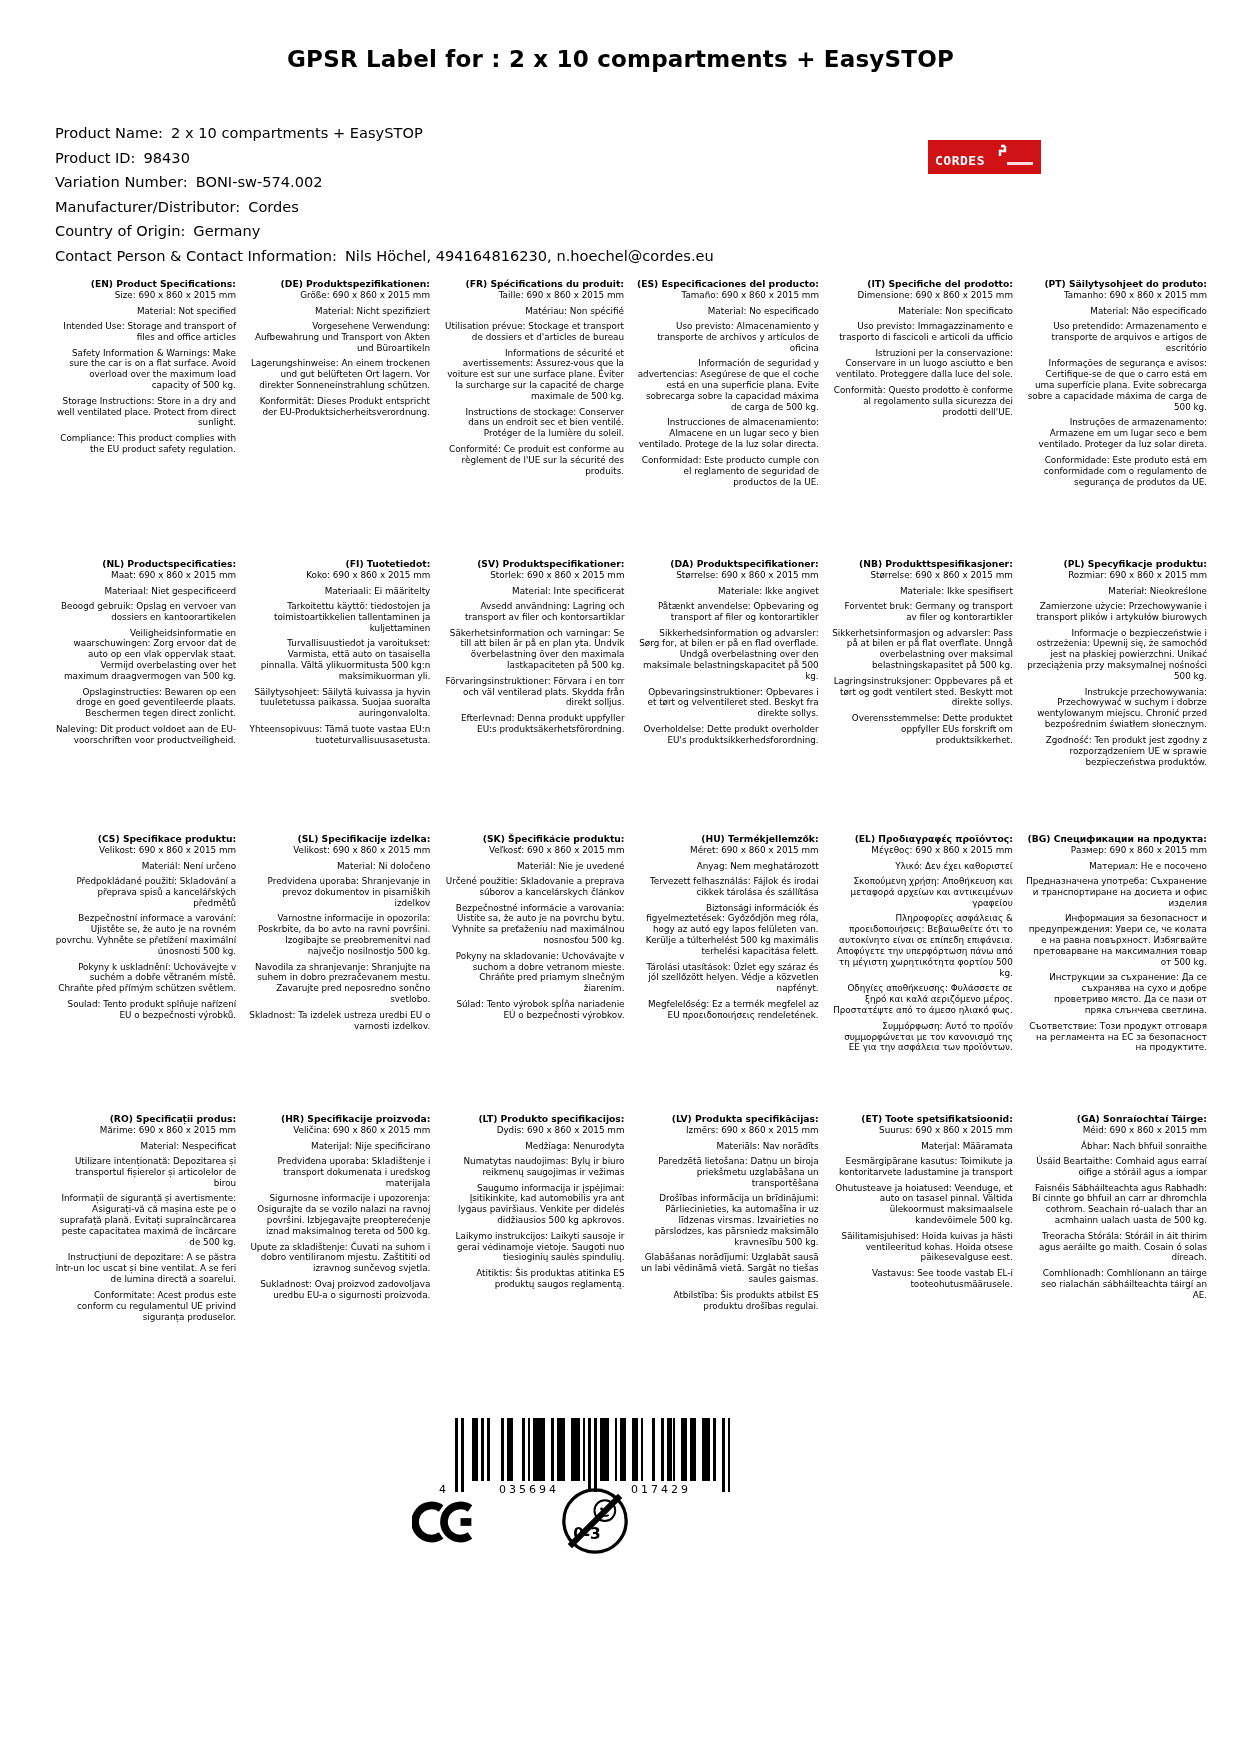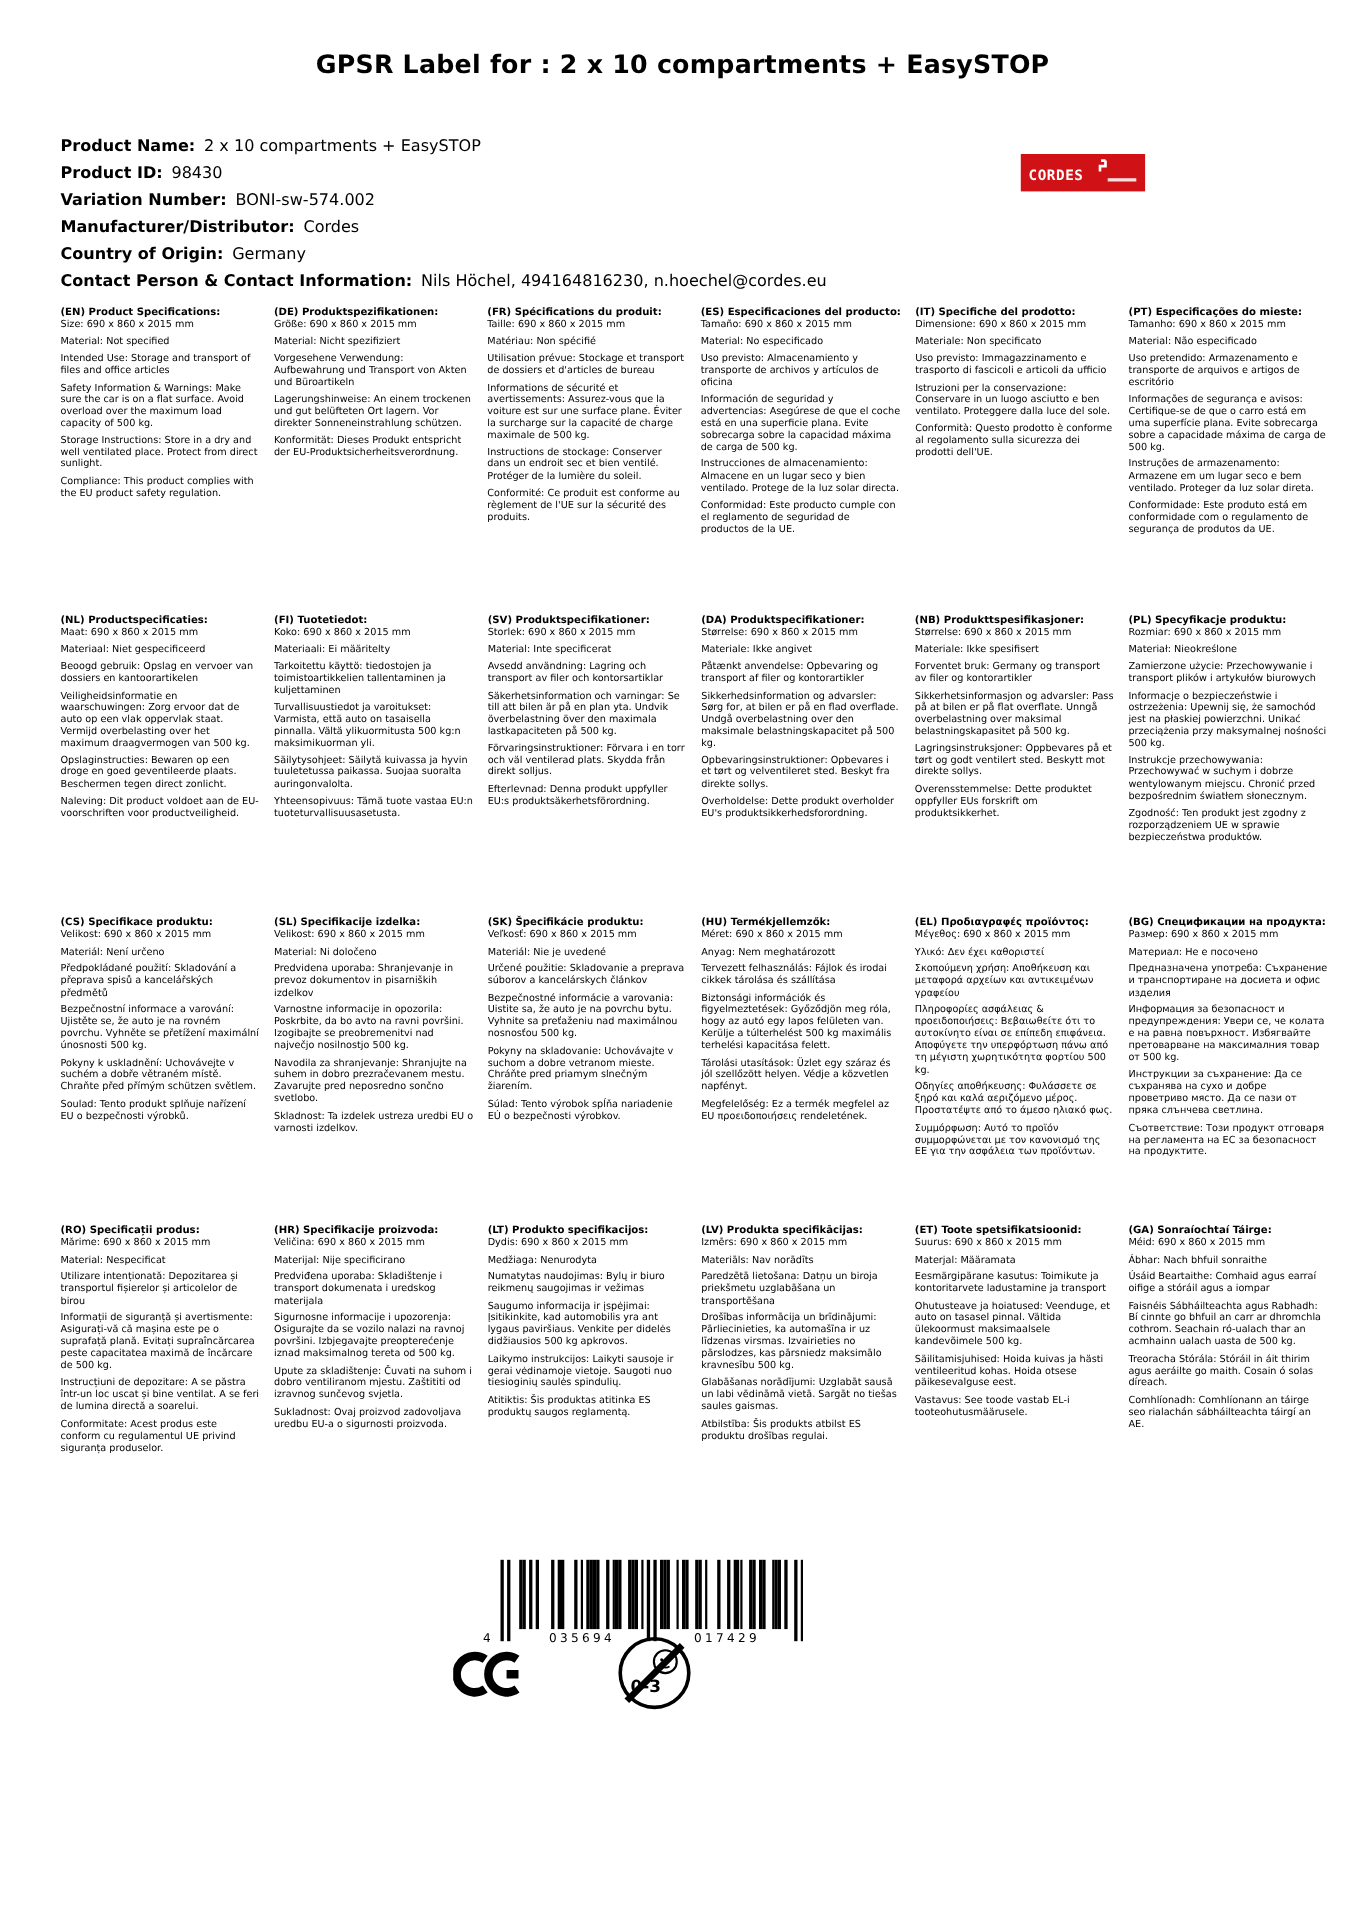--- a/index.html
+++ b/index.html
@@ -5,37 +5,37 @@
   html,body{margin:0;padding:0;}
   body{
     width:1241px;height:1754px;background:#ffffff;color:#000;
     font-family:"DejaVu Sans",sans-serif;position:relative;overflow:hidden;
   }
   .page-title{
     position:absolute;top:46px;left:0;width:100%;text-align:center;
     font-size:23px;font-weight:bold;letter-spacing:0.2px;
   }
   .product-info{position:absolute;left:55px;top:121px;font-size:14.6px;line-height:24.6px;}
-  .pi-label{font-weight:bold;margin-right:8px;}
+  .pi-label{font-weight:normal;margin-right:8px;}
   .logo{
     position:absolute;left:928px;top:140px;width:113px;height:34px;
     display:flex;align-items:flex-end;padding:0;box-sizing:border-box;
   }
   .logo-text{
     color:#fff;font-weight:bold;font-size:13px;letter-spacing:0.5px;
     margin:0 0 6px 7px;font-family:"DejaVu Sans Mono","DejaVu Sans",monospace;
   }
   .logo-arrow{position:absolute;left:62px;top:4px;}
   .logo-dot{position:absolute;right:8px;bottom:9px;width:26px;height:3px;background:rgba(255,255,255,0.85);}
   .spec-row{
     position:absolute;left:55px;width:1152px;
     display:grid;grid-template-columns:repeat(6,1fr);column-gap:13px;
   }
   #spec-row-0{top:278px;} #spec-row-1{top:558px;} #spec-row-2{top:833px;} #spec-row-3{top:1113px;}
-  .spec-block{font-size:8.8px;line-height:1.24;}
+  .spec-block{font-size:8.8px;line-height:1.24;text-align:right;}
   .spec-header{font-weight:bold;font-size:9.2px;white-space:nowrap;margin-bottom:1px;}
   .spec-par{margin:0 0 4.5px 0;}
   .barcode{position:absolute;left:455px;top:1418px;width:276px;height:86px;}
   .barcode .bar{position:absolute;top:0;background:#000;}
   .bc-digit{
     position:absolute;font-size:11px;letter-spacing:3px;
     font-family:"DejaVu Sans","Liberation Sans",sans-serif;top:65px;
   }
   .bc-first{left:-16px;}
   .bc-left{left:14px;width:120px;text-align:center;}
@@ -103,21 +103,21 @@
     </div>
     <div class="spec-block">
       <div class="spec-header">(IT) Specifiche del prodotto:</div>
       <p class="spec-par">Dimensione: 690 x 860 x 2015 mm</p>
       <p class="spec-par">Materiale: Non specificato</p>
       <p class="spec-par">Uso previsto: Immagazzinamento e trasporto di fascicoli e articoli da ufficio</p>
       <p class="spec-par">Istruzioni per la conservazione: Conservare in un luogo asciutto e ben ventilato. Proteggere dalla luce del sole.</p>
       <p class="spec-par">Conformità: Questo prodotto è conforme al regolamento sulla sicurezza dei prodotti dell'UE.</p>
     </div>
     <div class="spec-block">
-      <div class="spec-header">(PT) Especificações do mieste:</div>
+      <div class="spec-header">(PT) Säilytysohjeet do produto:</div>
       <p class="spec-par">Tamanho: 690 x 860 x 2015 mm</p>
       <p class="spec-par">Material: Não especificado</p>
       <p class="spec-par">Uso pretendido: Armazenamento e transporte de arquivos e artigos de escritório</p>
       <p class="spec-par">Informações de segurança e avisos: Certifique-se de que o carro está em uma superfície plana. Evite sobrecarga sobre a capacidade máxima de carga de 500 kg.</p>
       <p class="spec-par">Instruções de armazenamento: Armazene em um lugar seco e bem ventilado. Proteger da luz solar direta.</p>
       <p class="spec-par">Conformidade: Este produto está em conformidade com o regulamento de segurança de produtos da UE.</p>
     </div>
   </div>
 <div class="spec-row" id="spec-row-1">
     <div class="spec-block">

